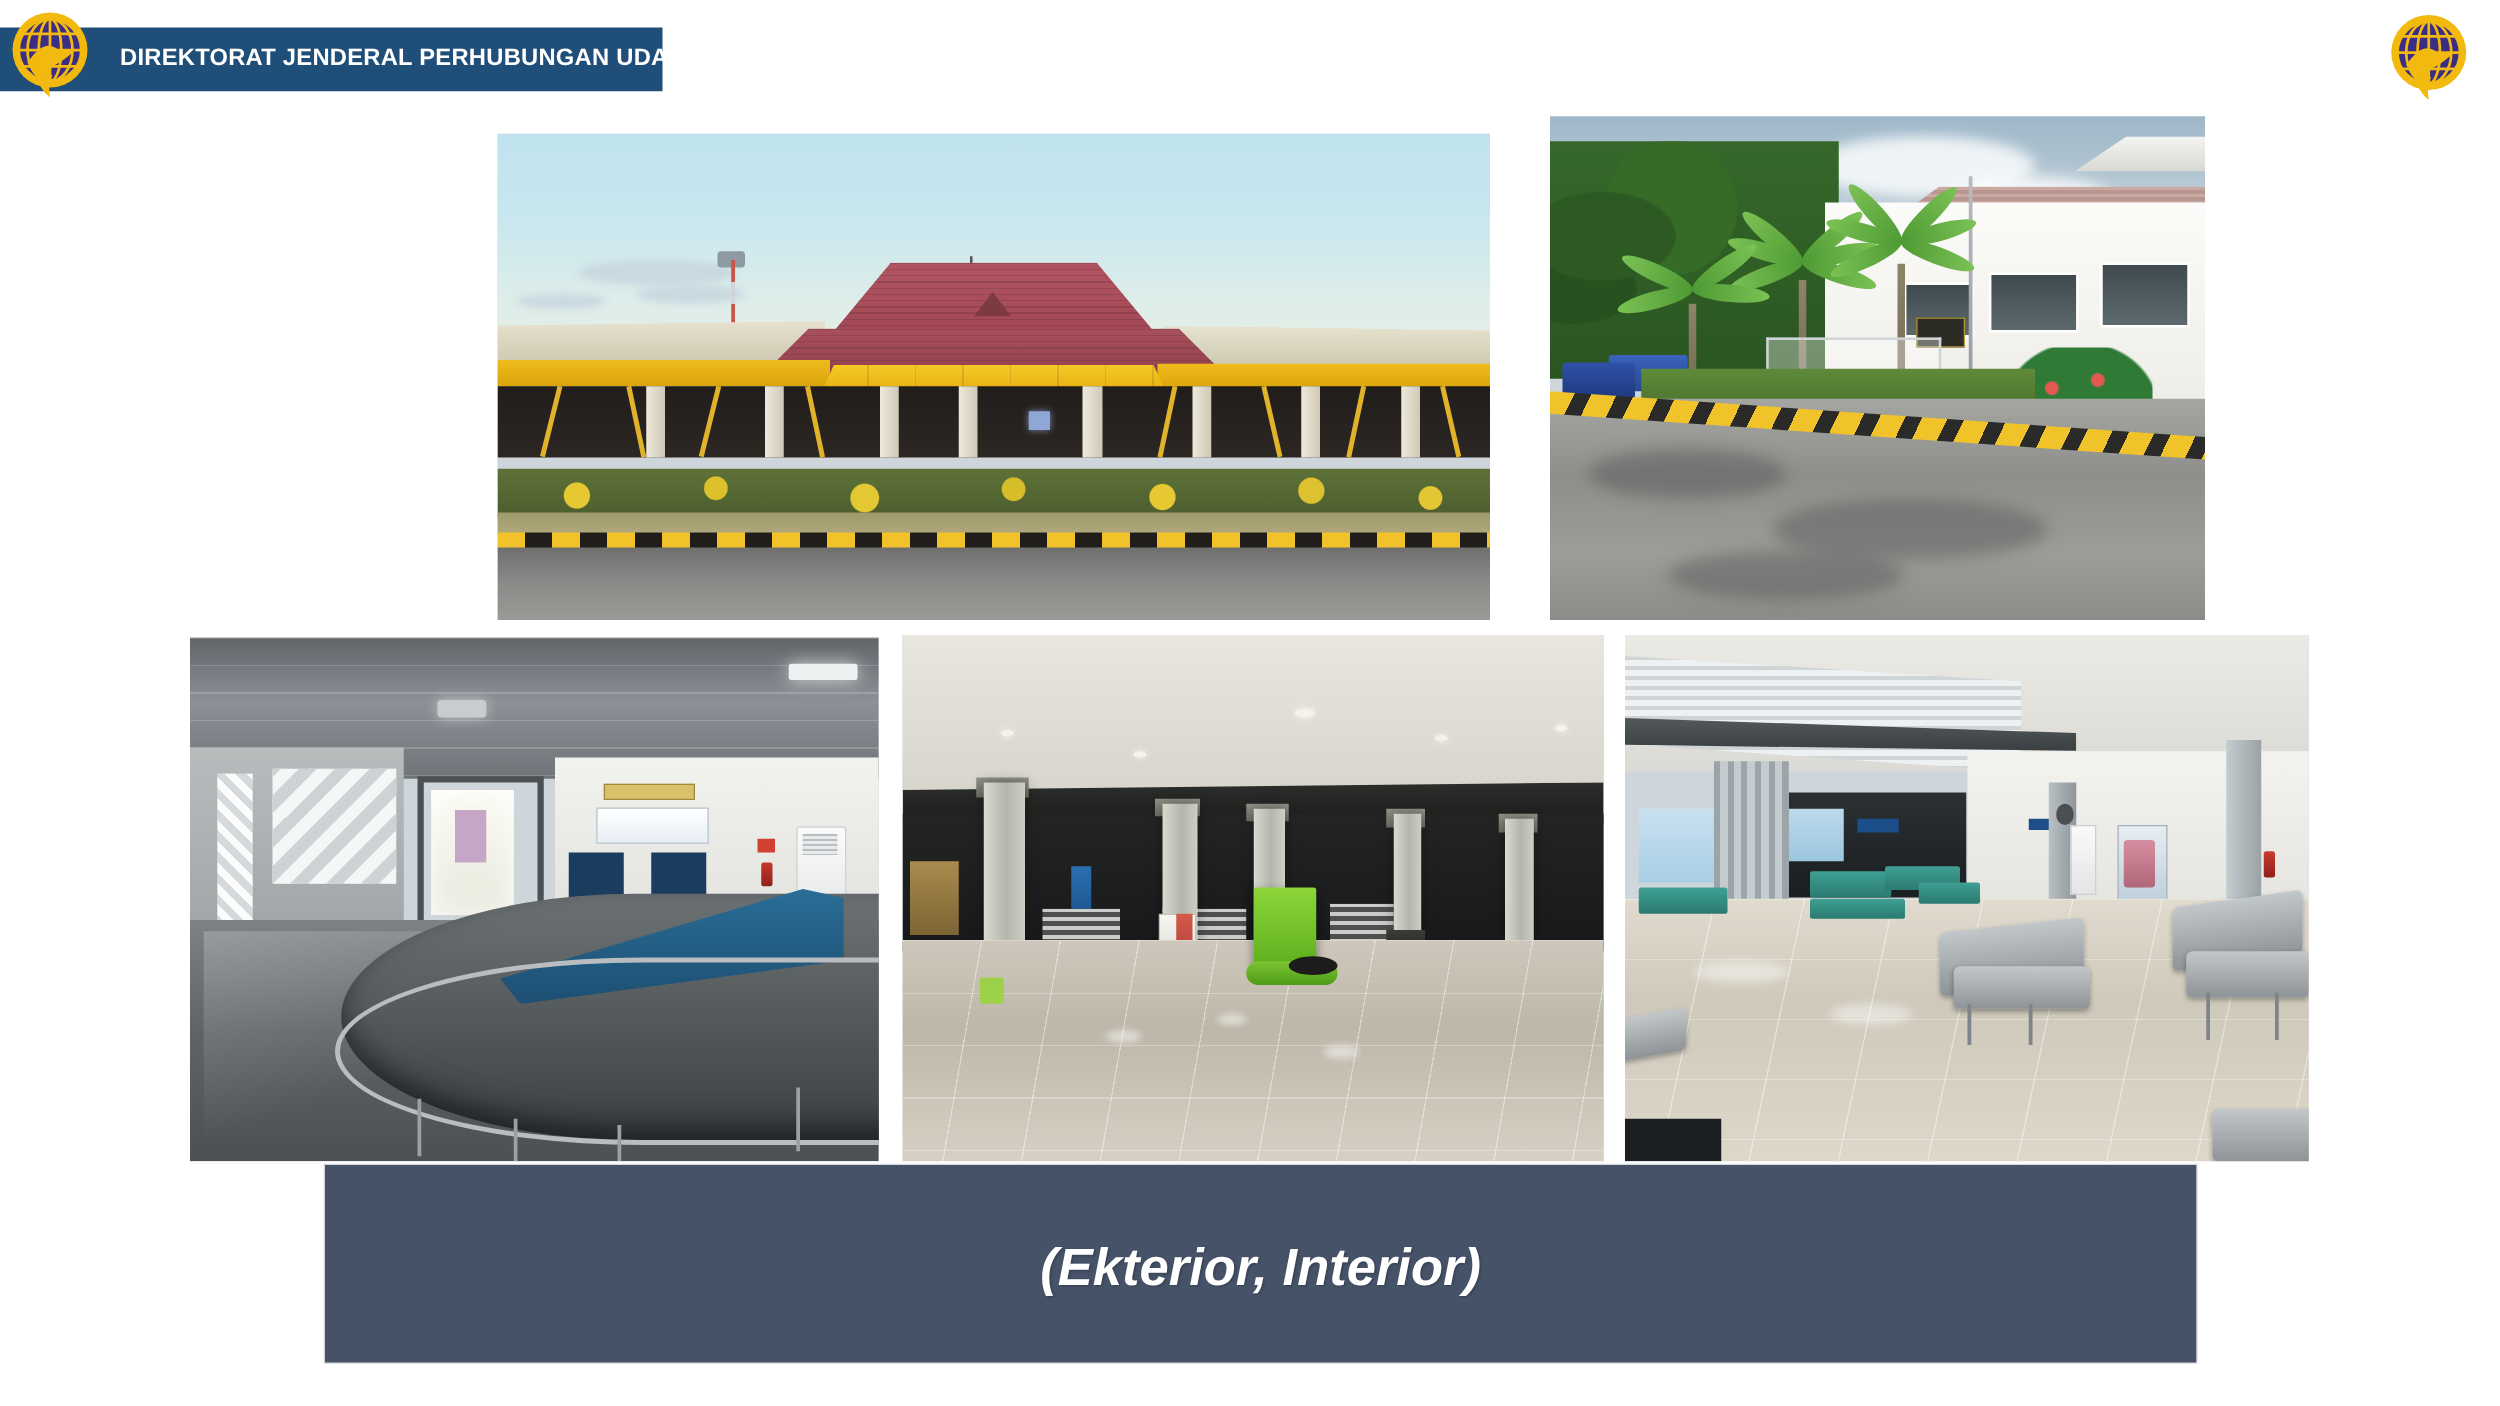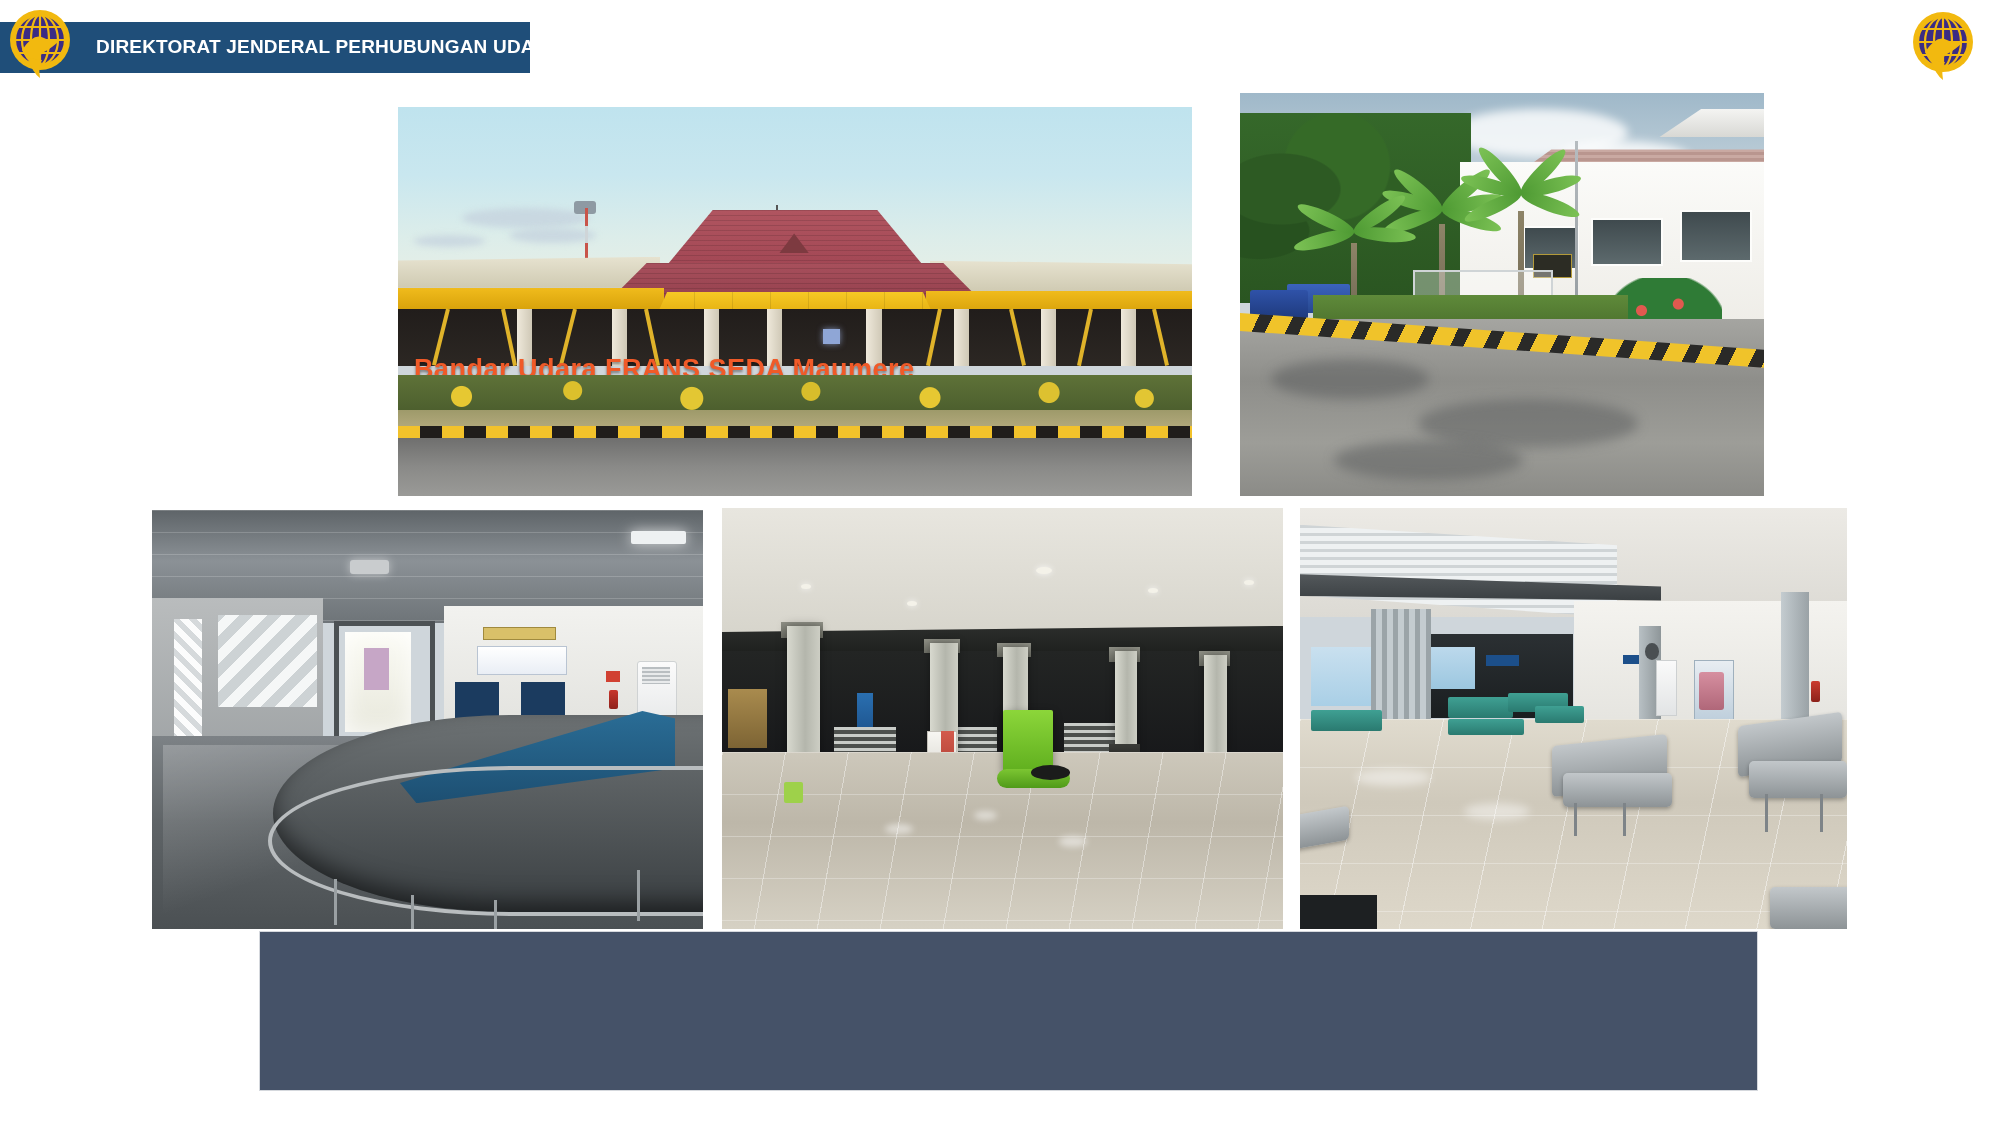--- a/index.html
+++ b/index.html
@@ -391,21 +391,20 @@
 
   <div class="p1-strut" style="left:6%;top:52%;height:15%;transform:rotate(14deg);"></div>
   <div class="p1-strut" style="left:13%;top:52%;height:15%;transform:rotate(-12deg);"></div>
   <div class="p1-strut" style="left:22%;top:52%;height:15%;transform:rotate(14deg);"></div>
   <div class="p1-strut" style="left:31%;top:52%;height:15%;transform:rotate(-12deg);"></div>
   <div class="p1-strut" style="left:68%;top:52%;height:15%;transform:rotate(12deg);"></div>
   <div class="p1-strut" style="left:77%;top:52%;height:15%;transform:rotate(-13deg);"></div>
   <div class="p1-strut" style="left:87%;top:52%;height:15%;transform:rotate(12deg);"></div>
   <div class="p1-strut" style="left:95%;top:52%;height:15%;transform:rotate(-13deg);"></div>
 
-  <div class="p1-sign">Bandar Udara FRANS SEDA Maumere</div>
 
   <div class="p1-hedge"></div>
   <div class="p1-grass"></div>
   <div class="p1-curb"></div>
   <div class="p1-road"></div>
 </div>
 
 <div class="photo" id="photo-terminal-side">
   <div class="p2-sky"></div>
   <div class="p2-cloud" style="left:40%;top:4%;width:34%;height:12%;"></div>
@@ -591,13 +590,14 @@
 
   <div class="p5-seat-gray" style="left:-2%;top:72%;width:11%;height:8%;transform:skewY(-10deg);"></div>
   <div class="p5-seat-gray" style="left:86%;top:90%;width:16%;height:10%;"></div>
 
   <div class="p5-refl" style="left:10%;top:62%;width:14%;height:4%;"></div>
   <div class="p5-refl" style="left:30%;top:70%;width:12%;height:4%;"></div>
   <div class="p5-dark-fore"></div>
 </div>
 
 <div id="title-banner">
+  <div id="banner-line2">(Ekterior, Interior)</div>
 </div>
 
 </body></html>

